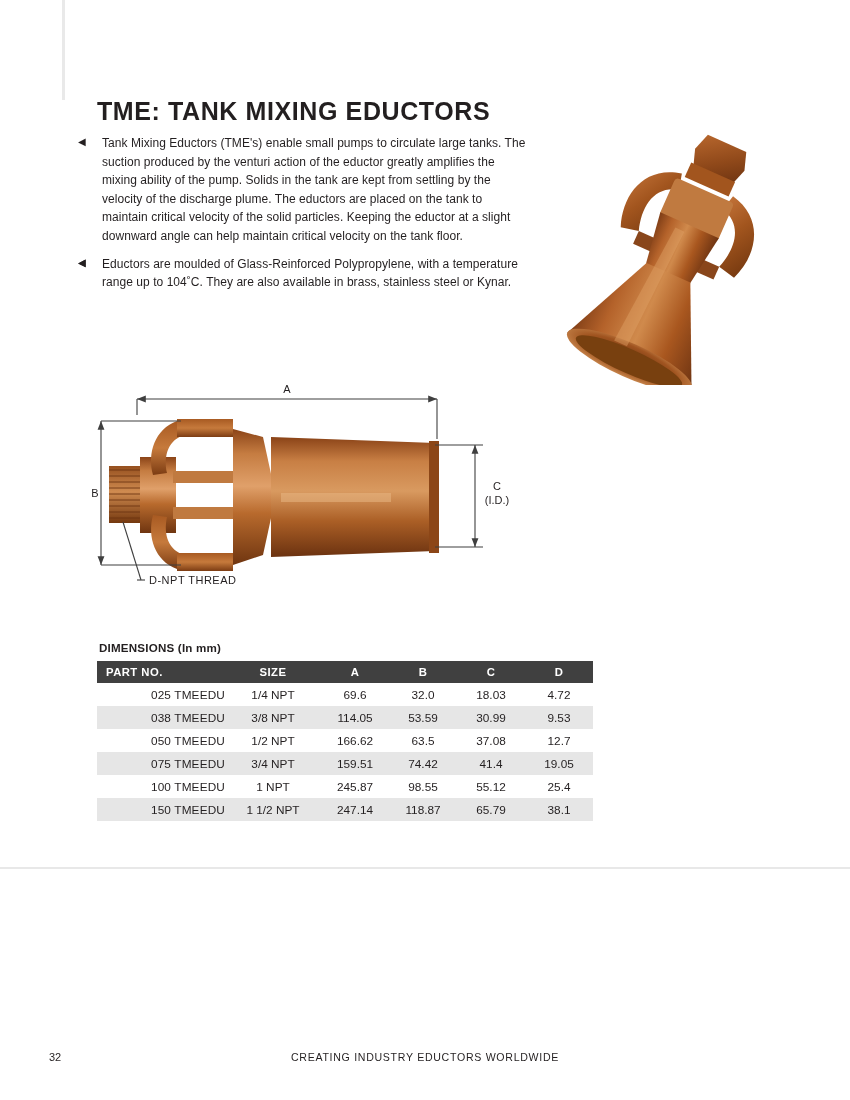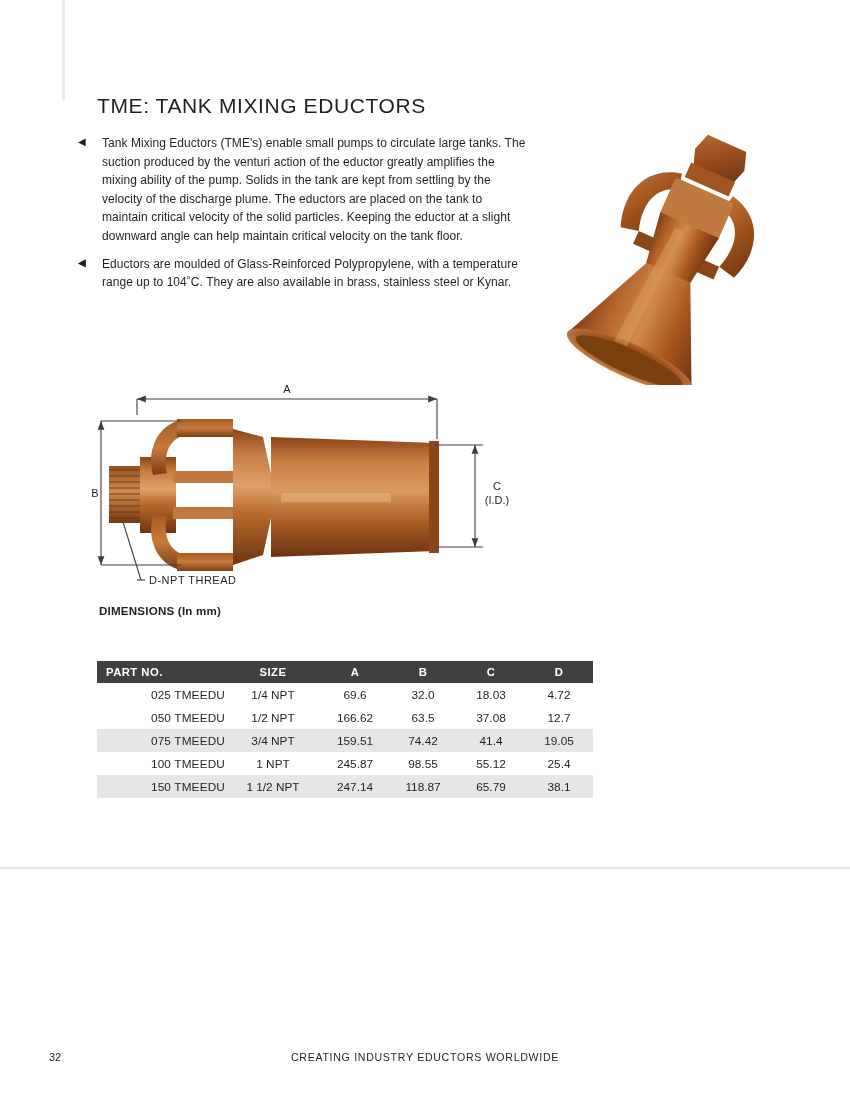--- a/index.html
+++ b/index.html
@@ -32,22 +32,22 @@
     width: 850px;
     height: 2px;
     background: #e8e8e8;
   }
 
   
   #page-title {
     position: absolute;
     left: 97px;
     top: 80px;
-    font-size: 21px;
-    font-weight: normal;
+    font-size: 25px;
+    font-weight: bold;
     letter-spacing: 0.6px;
     color: #231f20;
   }
 
   
   #bullets {
     position: absolute;
     left: 78px;
     top: 133px;
     width: 452px;
@@ -87,21 +87,21 @@
     left: 85px;
     top: 375px;
     width: 430px;
     height: 230px;
   }
 
   
   #dims-caption {
     position: absolute;
     left: 99px;
-    top: 604px;
+    top: 641px;
     font-size: 11.6px;
     font-weight: bold;
     color: #231f20;
     letter-spacing: 0.2px;
   }
   #dims-table {
     position: absolute;
     left: 97px;
     top: 661px;
     width: 496px;
@@ -343,20 +343,28 @@
   </thead>
   <tbody>
     <tr>
       <td class="col-part">025 TMEEDU</td>
       <td>1/4 NPT</td>
       <td>69.6</td>
       <td>32.0</td>
       <td>18.03</td>
       <td>4.72</td>
     </tr>
+    <tr class="shaded">
+      <td class="col-part">038 TMEEDU</td>
+      <td>3/8 NPT</td>
+      <td>114.05</td>
+      <td>53.59</td>
+      <td>30.99</td>
+      <td>9.53</td>
+    </tr>
     <tr>
       <td class="col-part">050 TMEEDU</td>
       <td>1/2 NPT</td>
       <td>166.62</td>
       <td>63.5</td>
       <td>37.08</td>
       <td>12.7</td>
     </tr>
     <tr class="shaded">
       <td class="col-part">075 TMEEDU</td>

